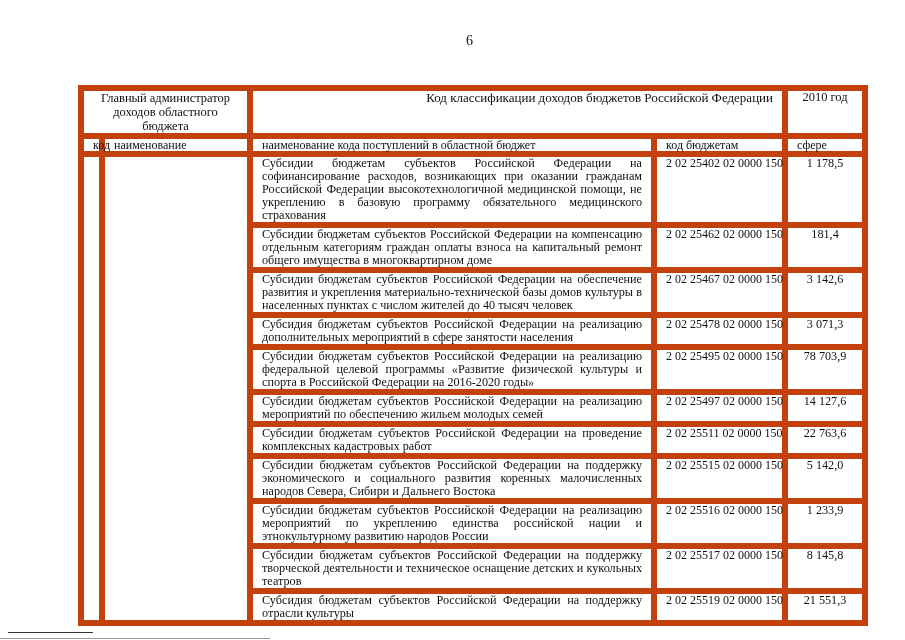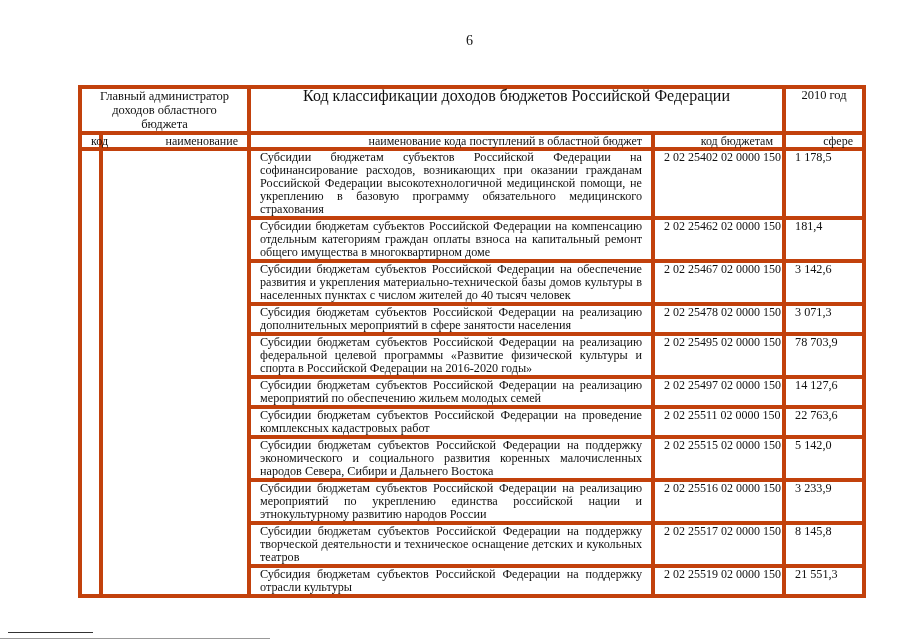--- a/index.html
+++ b/index.html
@@ -25,59 +25,59 @@
       position: absolute;
       left: 78px;
       top: 85px;
       width: 784px;
       border-collapse: collapse;
       table-layout: fixed;
       font-size: 12.2px;
       line-height: 13px;
     }
     table.revenue td, table.revenue th {
-      border: 4px solid #c2410c;
+      border: 6px solid #c2410c;
       padding: 0 9px;
       font-weight: normal;
       vertical-align: top;
     }
     th.h-admin {
       text-align: center;
       vertical-align: middle;
       font-size: 12.5px;
       line-height: 14px;
       height: 28px;
     }
     th.h-class {
-      text-align: center;
+      text-align: right;
       vertical-align: middle;
-      font-size: 16px;
+      font-size: 13px;
     }
     th.h-year {
       text-align: center;
       vertical-align: middle;
       font-size: 12.5px;
     }
     th.sub {
-      text-align: right;
+      text-align: left;
       font-size: 12px;
       line-height: 12px;
       height: 12px;
     }
     th.sub.left { text-align: center; }
     td.name {
       text-align: justify;
       text-align-last: left;
     }
     td.code {
       white-space: nowrap;
       font-size: 12px;
     }
     td.sum {
-      text-align: left;
+      text-align: center;
       vertical-align: bottom;
       white-space: nowrap;
     }
     td.empty-col {
       border-bottom: 1px solid #222;
     }
     .footnote-line {
       position: absolute;
       left: 8px;
       top: 632px;
@@ -160,21 +160,21 @@
       <td class="sum">22 763,6</td>
     </tr>
     <tr>
       <td class="name">Субсидии бюджетам субъектов Российской Федерации на поддержку экономического и социального развития коренных малочисленных народов Севера, Сибири и Дальнего Востока</td>
       <td class="code">2 02 25515 02 0000 150</td>
       <td class="sum">5 142,0</td>
     </tr>
     <tr>
       <td class="name">Субсидии бюджетам субъектов Российской Федерации на реализацию мероприятий по укреплению единства российской нации и этнокультурному развитию народов России</td>
       <td class="code">2 02 25516 02 0000 150</td>
-      <td class="sum">3 233,9</td>
+      <td class="sum">1 233,9</td>
     </tr>
     <tr>
       <td class="name">Субсидии бюджетам субъектов Российской Федерации на поддержку творческой деятельности и техническое оснащение детских и кукольных театров</td>
       <td class="code">2 02 25517 02 0000 150</td>
       <td class="sum">8 145,8</td>
     </tr>
     <tr>
       <td class="name">Субсидия бюджетам субъектов Российской Федерации на поддержку отрасли культуры</td>
       <td class="code">2 02 25519 02 0000 150</td>
       <td class="sum">21 551,3</td>

